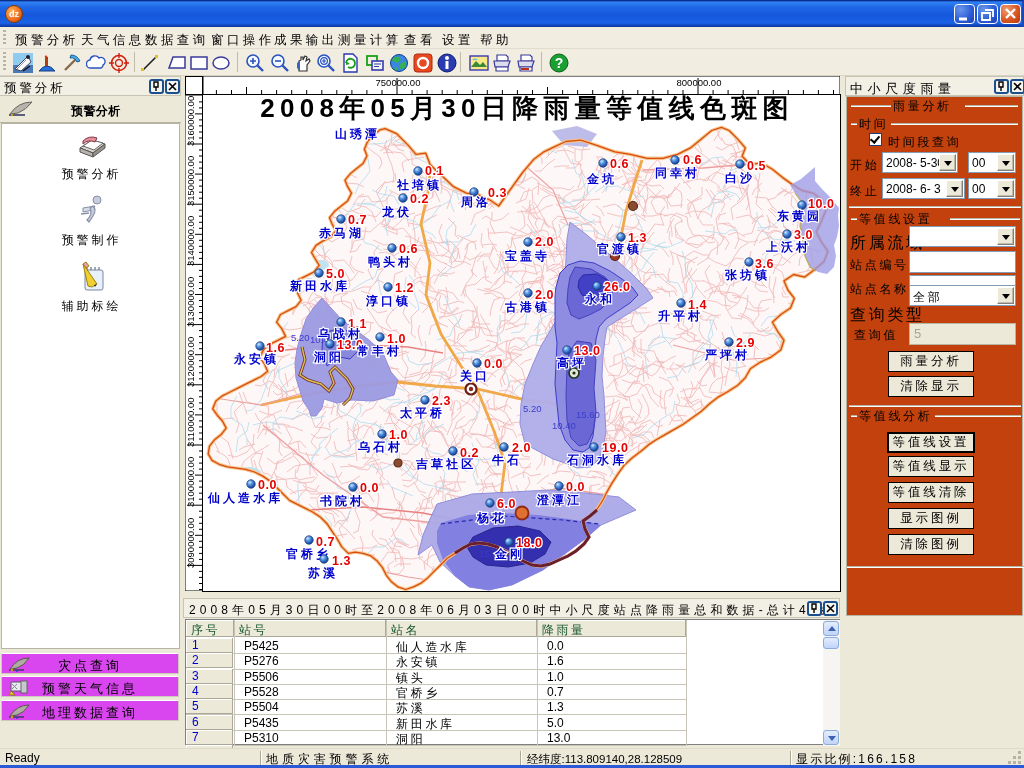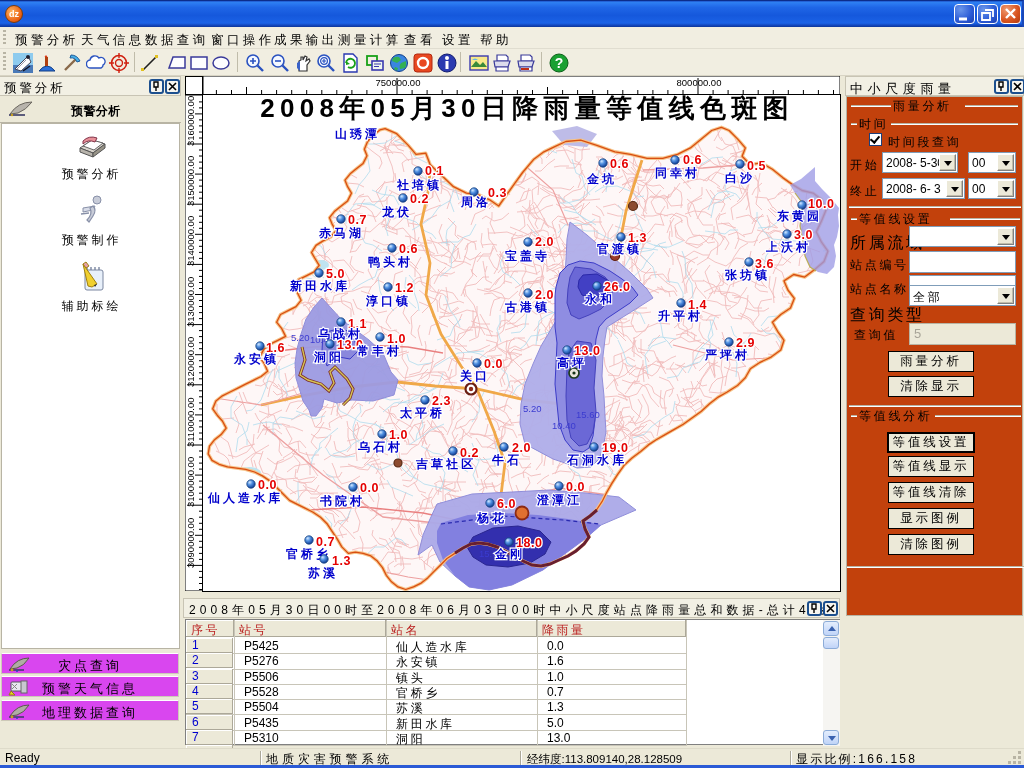--- a/index.html
+++ b/index.html
@@ -52,21 +52,21 @@
 .cbtn:after{content:"";position:absolute;left:4px;top:6px;border:4px solid transparent;border-top:5px solid #000}
 .tbox{position:absolute;background:#fff;border:1px solid #7f9db9;height:22px}
 .rbtn{position:absolute;width:86px;height:21px;background:#ece9d8;border:1px solid #000;font-size:12.5px;letter-spacing:2.9px;text-align:center;line-height:19px}
 .chk{position:absolute;width:13px;height:13px;background:#fff;border:1px solid #1c3f7a}
 .chk:after{content:"";position:absolute;left:2px;top:0px;width:4px;height:7px;border:solid #000;border-width:0 2px 2px 0;transform:rotate(40deg)}
 
 #bpanel{left:183px;top:597px;width:657px;height:148px}
 #bp-title{left:0;top:1px;width:657px;height:20px;background:#f2f0e4;border:1px solid #c8c4b4}
 #bp-title span{position:absolute;left:5px;top:3px;font-size:12px;letter-spacing:4.1px}
 #bp-table{left:2px;top:22px;width:655px;height:126px;background:#fff;border:1px solid #808080}
-.th{position:absolute;top:0;height:17px;background:#ece9d8;border-right:1px solid #aca899;border-bottom:1px solid #aca899;box-shadow:inset 1px 1px 0 #fff;font-size:12px;color:#b91c1c;padding:2px 0 0 5px;letter-spacing:2.5px}
+.th{position:absolute;top:0;height:17px;background:#ece9d8;border-right:1px solid #aca899;border-bottom:1px solid #aca899;box-shadow:inset 1px 1px 0 #fff;font-size:12px;color:#14532d;padding:2px 0 0 5px;letter-spacing:2.5px}
 .td{position:absolute;font-size:12px;color:#000;padding:1px 0 0 5px}
 .rowline{position:absolute;left:0;height:1px;background:#c8c5b8}
 .colline{position:absolute;top:0;width:1px;background:#c8c5b8}
 .rh{position:absolute;left:0;width:47px;height:15px;background:#ece9d8;border-right:1px solid #aca899;border-bottom:1px solid #aca899;box-shadow:inset 1px 1px 0 #fff;font-size:12px;color:#0000d0;padding:0 0 0 6px}
 .sb{position:absolute;background:#f6f5f2}
 .sbtn{position:absolute;left:0;width:16px;height:15px;background:linear-gradient(180deg,#e3edfd,#c0d4f8);border:1px solid #8cacd8;border-radius:3px}
 .arr{position:absolute;left:4px;border:4px solid transparent}
 </style></head><body>
 <div class="abs" id="titlebar">
  <div class="abs ticon">dz</div>

